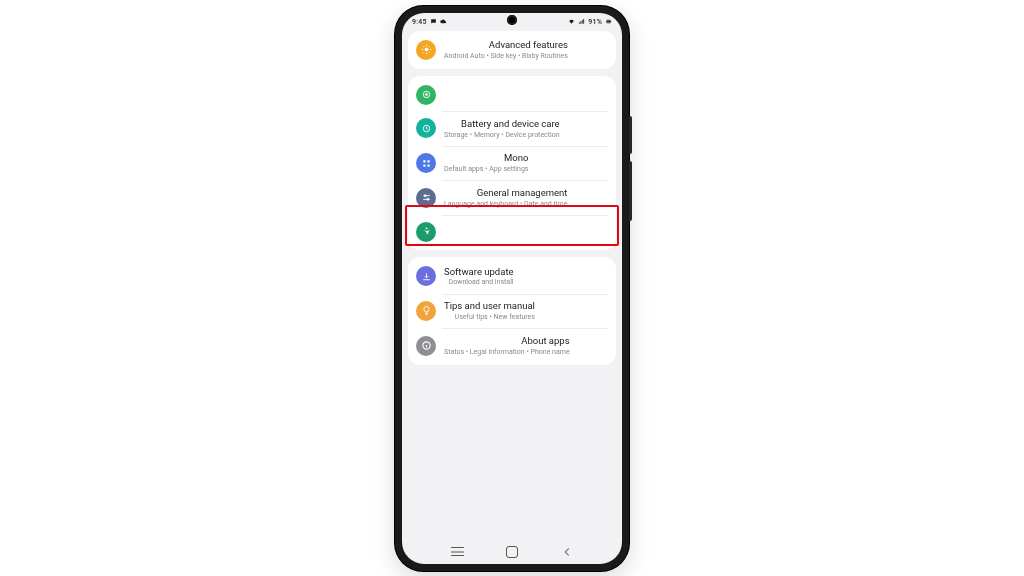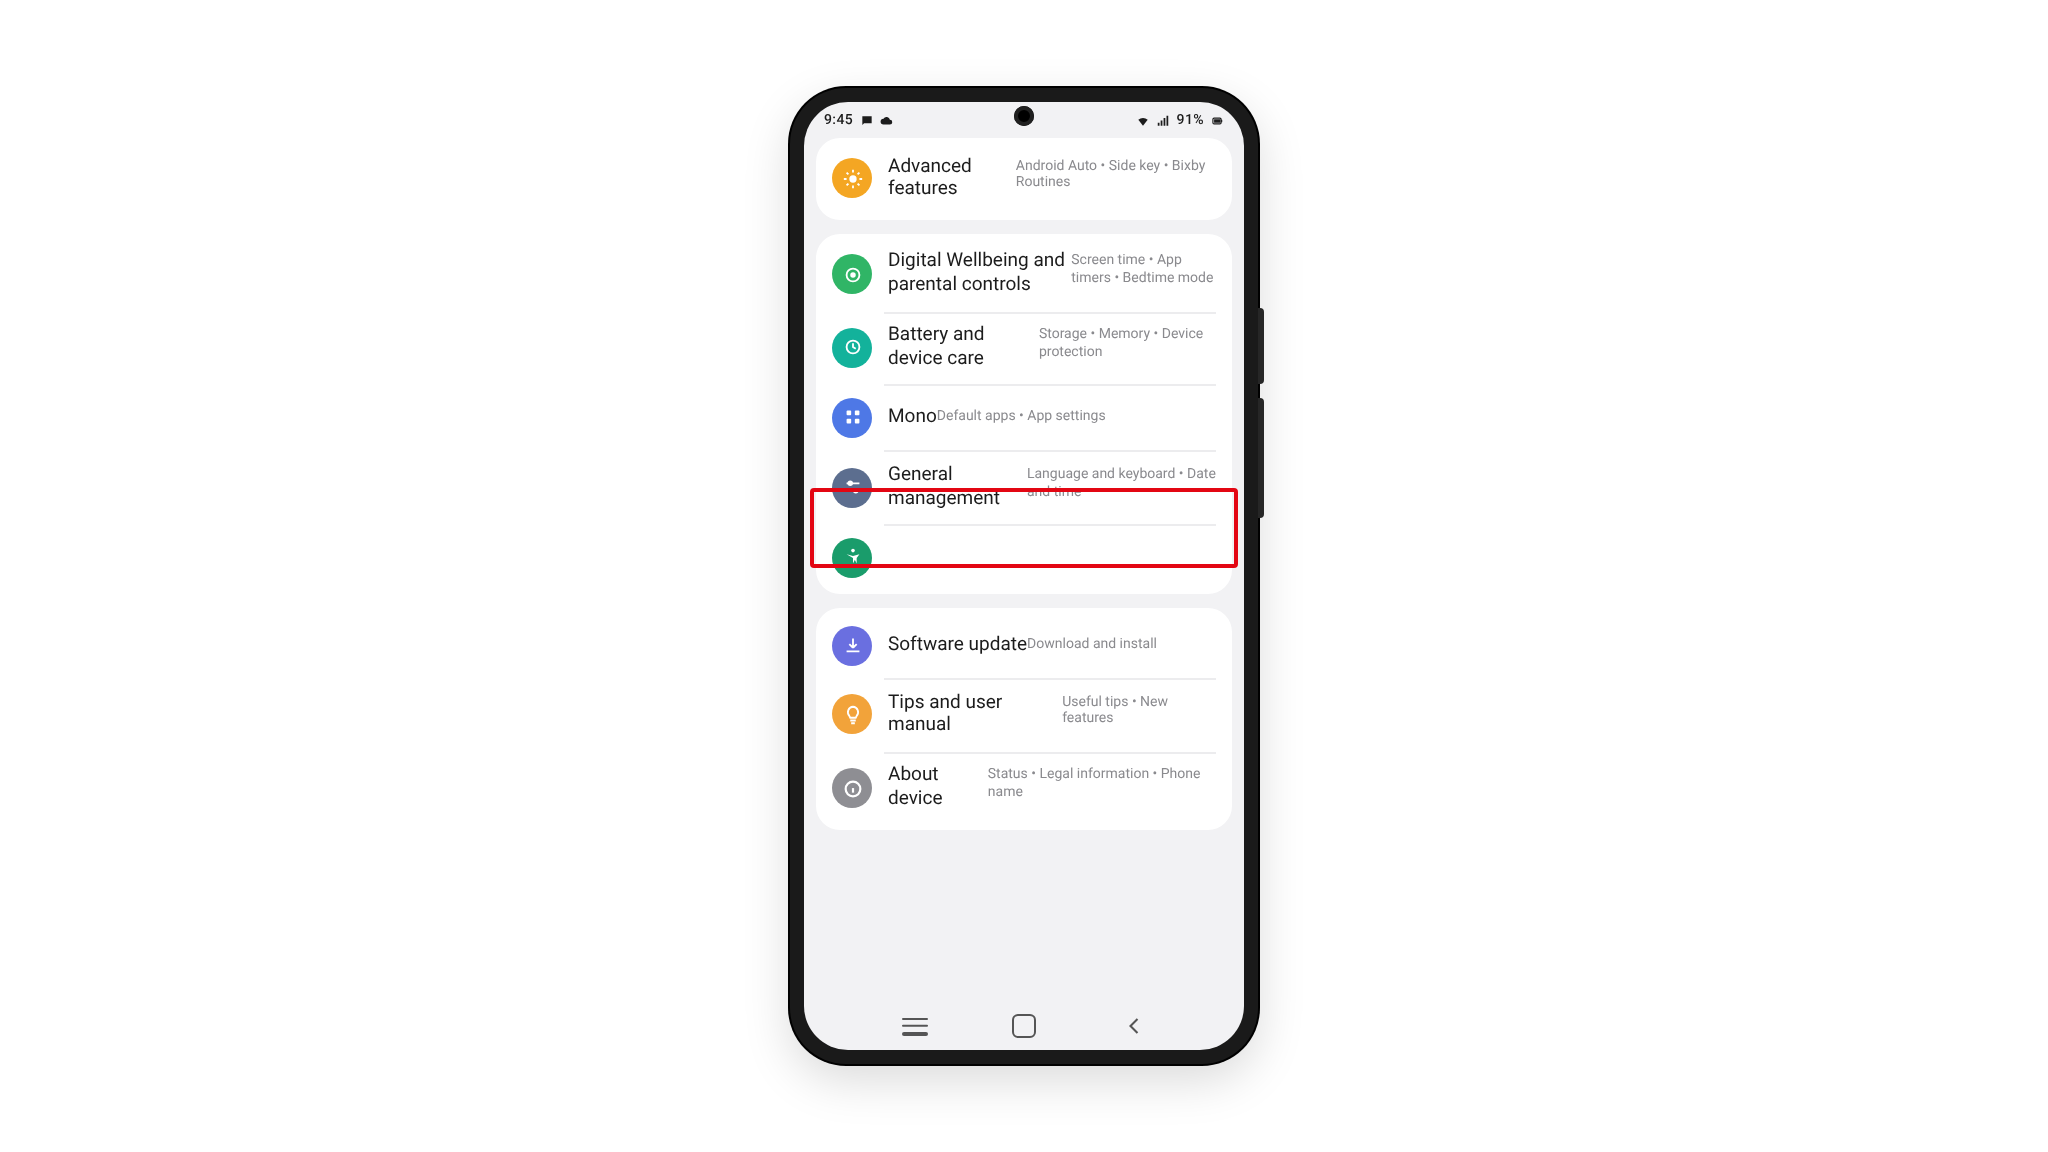--- a/index.html
+++ b/index.html
@@ -6,25 +6,26 @@
     margin:0;padding:0;width:1024px;height:576px;
     background:#ffffff;
     font-family:-apple-system,BlinkMacSystemFont,"Segoe UI",Roboto,Helvetica,Arial,sans-serif;
     -webkit-font-smoothing:antialiased;
   }
   .stage{
     width:1024px;height:576px;position:relative;
     display:flex;align-items:center;justify-content:center;
   }
   .phone{
-    width:234px;height:488px;
+    width:234px;height:565px;
     background:#1a1a1a;
     border-radius:28px;
     position:relative;
     box-shadow:0 0 0 1px #000, 0 8px 24px rgba(0,0,0,.15);
+    text-align:right;
   }
   .phone::before{
     content:"";position:absolute;right:-3px;top:110px;width:3px;height:38px;
     background:#262626;border-radius:0 2px 2px 0;
   }
   .phone::after{
     content:"";position:absolute;right:-3px;top:155px;width:3px;height:60px;
     background:#262626;border-radius:0 2px 2px 0;
   }
   .screen{
@@ -67,21 +68,21 @@
     position:relative;
   }
   .item+.item::before{
     content:"";position:absolute;left:34px;right:8px;top:0;height:1px;background:#ececee;
   }
   .item-icon{
     width:20px;height:20px;border-radius:50%;flex:none;
     display:flex;align-items:center;justify-content:center;color:#fff;
   }
   .item-icon svg{width:11px;height:11px}
-  .item-text{display:flex;flex-direction:row;min-width:0}
+  .item-text{display:flex;flex-direction:column;min-width:0}
   .item-title{font-size:9.5px;color:#1c1c1c;line-height:1.25;font-weight:400}
   .item-sub{font-size:7px;color:#8a8a8e;line-height:1.25;margin-top:1px}
   .highlight{
     position:absolute;pointer-events:none;border:2px solid #e30613;
     border-radius:2px;z-index:30;
   }
   .navbar{
     height:24px;flex:none;display:flex;align-items:center;justify-content:space-around;
     padding:0 28px;
   }
@@ -157,24 +158,20 @@
         </div>
 
         <div class="group" style="position:relative">
           <div class="item">
             <span class="item-icon" style="background:#30b566">
               <svg viewBox="0 0 24 24" fill="none" stroke="#fff" stroke-width="2">
                   <circle cx="12" cy="12" r="7"></circle>
                   <circle cx="12" cy="12" r="2" fill="#fff"></circle>
                 </svg>
             </span>
-            <div class="item-text">
-              <span class="item-title">Digital Wellbeing and parental controls</span>
-              <span class="item-sub">Screen time  •  App timers  •  Bedtime mode</span>
-            </div>
           </div>
 
           <div class="item">
             <span class="item-icon" style="background:#13b29b">
               <svg viewBox="0 0 24 24" fill="none" stroke="#fff" stroke-width="2">
                   <circle cx="12" cy="12" r="7"></circle>
                   <path d="M12 8v4l3 2"></path>
                 </svg>
             </span>
             <div class="item-text">
@@ -249,21 +246,21 @@
           </div>
 
           <div class="item">
             <span class="item-icon" style="background:#8e8e93">
               <svg viewBox="0 0 24 24" fill="none" stroke="#fff" stroke-width="2.4">
                   <circle cx="12" cy="12" r="8"></circle>
                   <path d="M12 8h0M12 11v5"></path>
                 </svg>
             </span>
             <div class="item-text">
-              <span class="item-title">About device</span>
+              <span class="item-title">About apps</span>
               <span class="item-sub">Status  •  Legal information  •  Phone name</span>
             </div>
           </div>
         </div>
       </div>
 
       <div class="navbar">
         <div class="nav-btn">
             <div class="nav-recent">
               <span></span>

